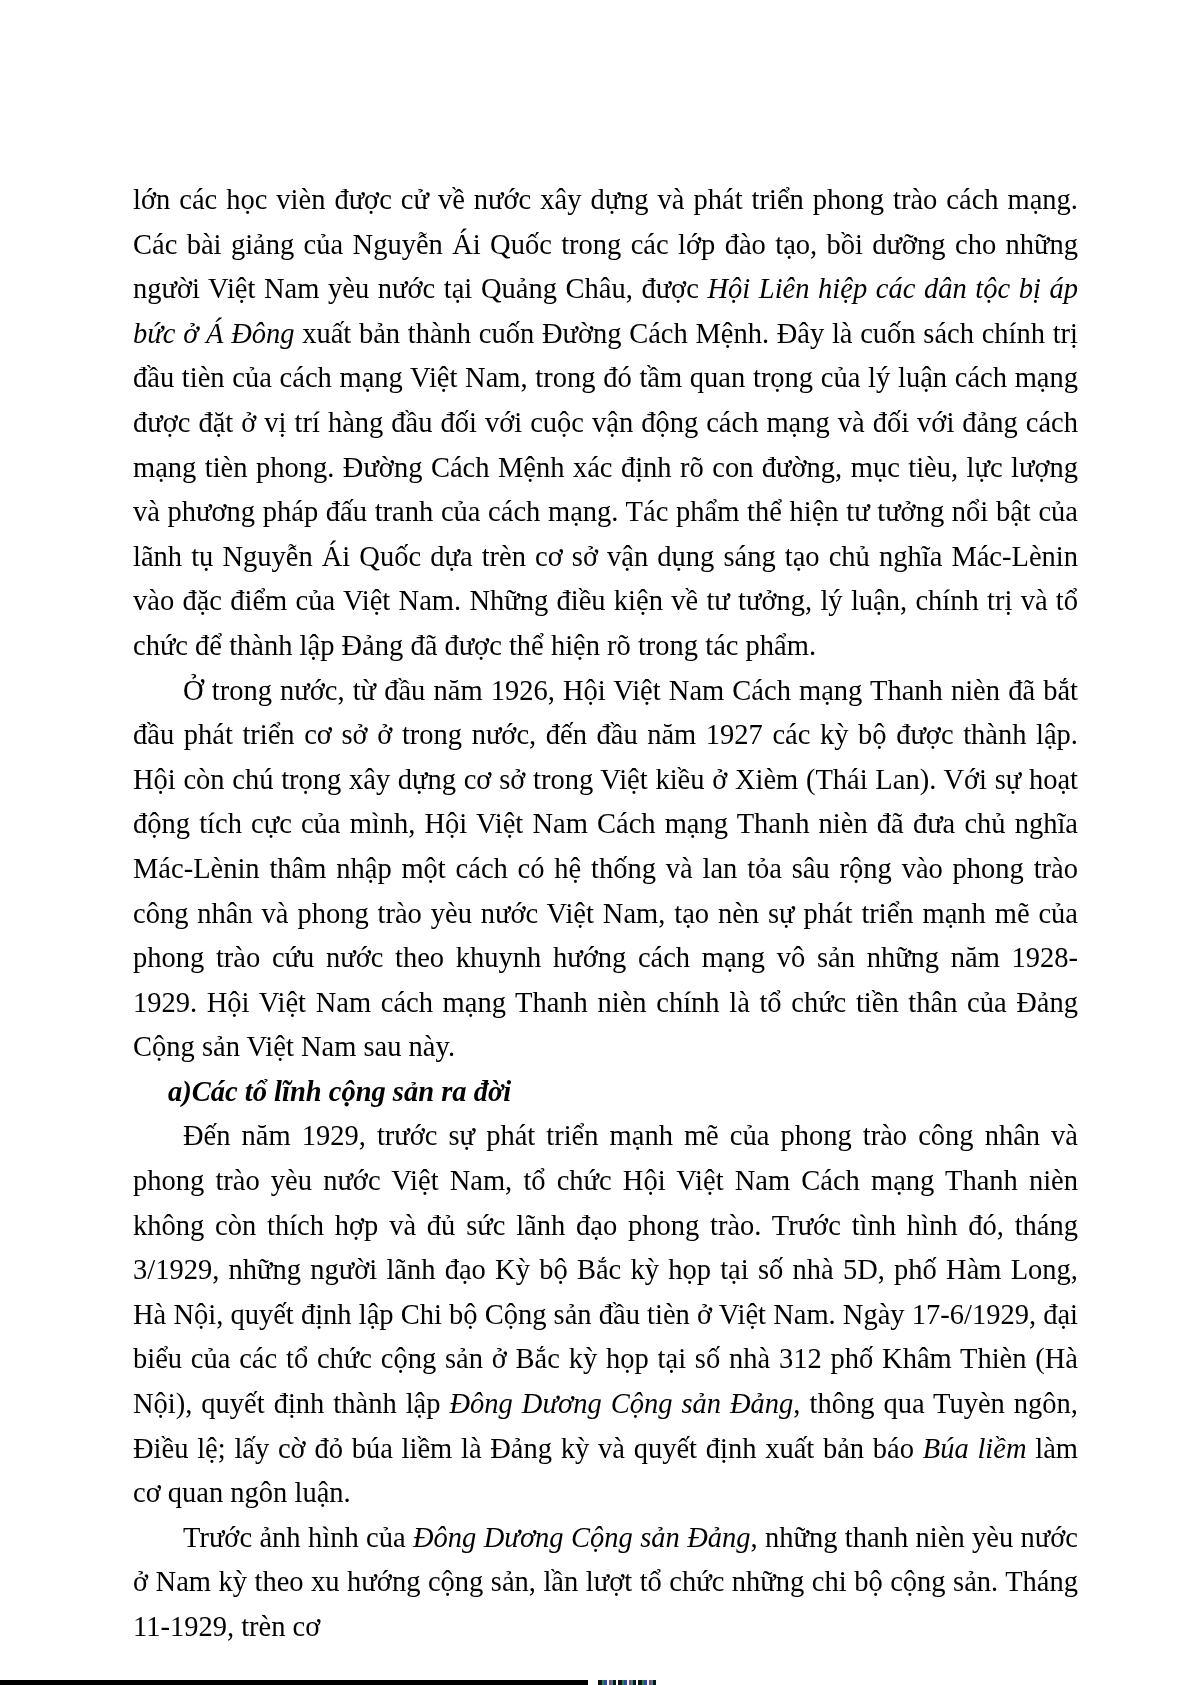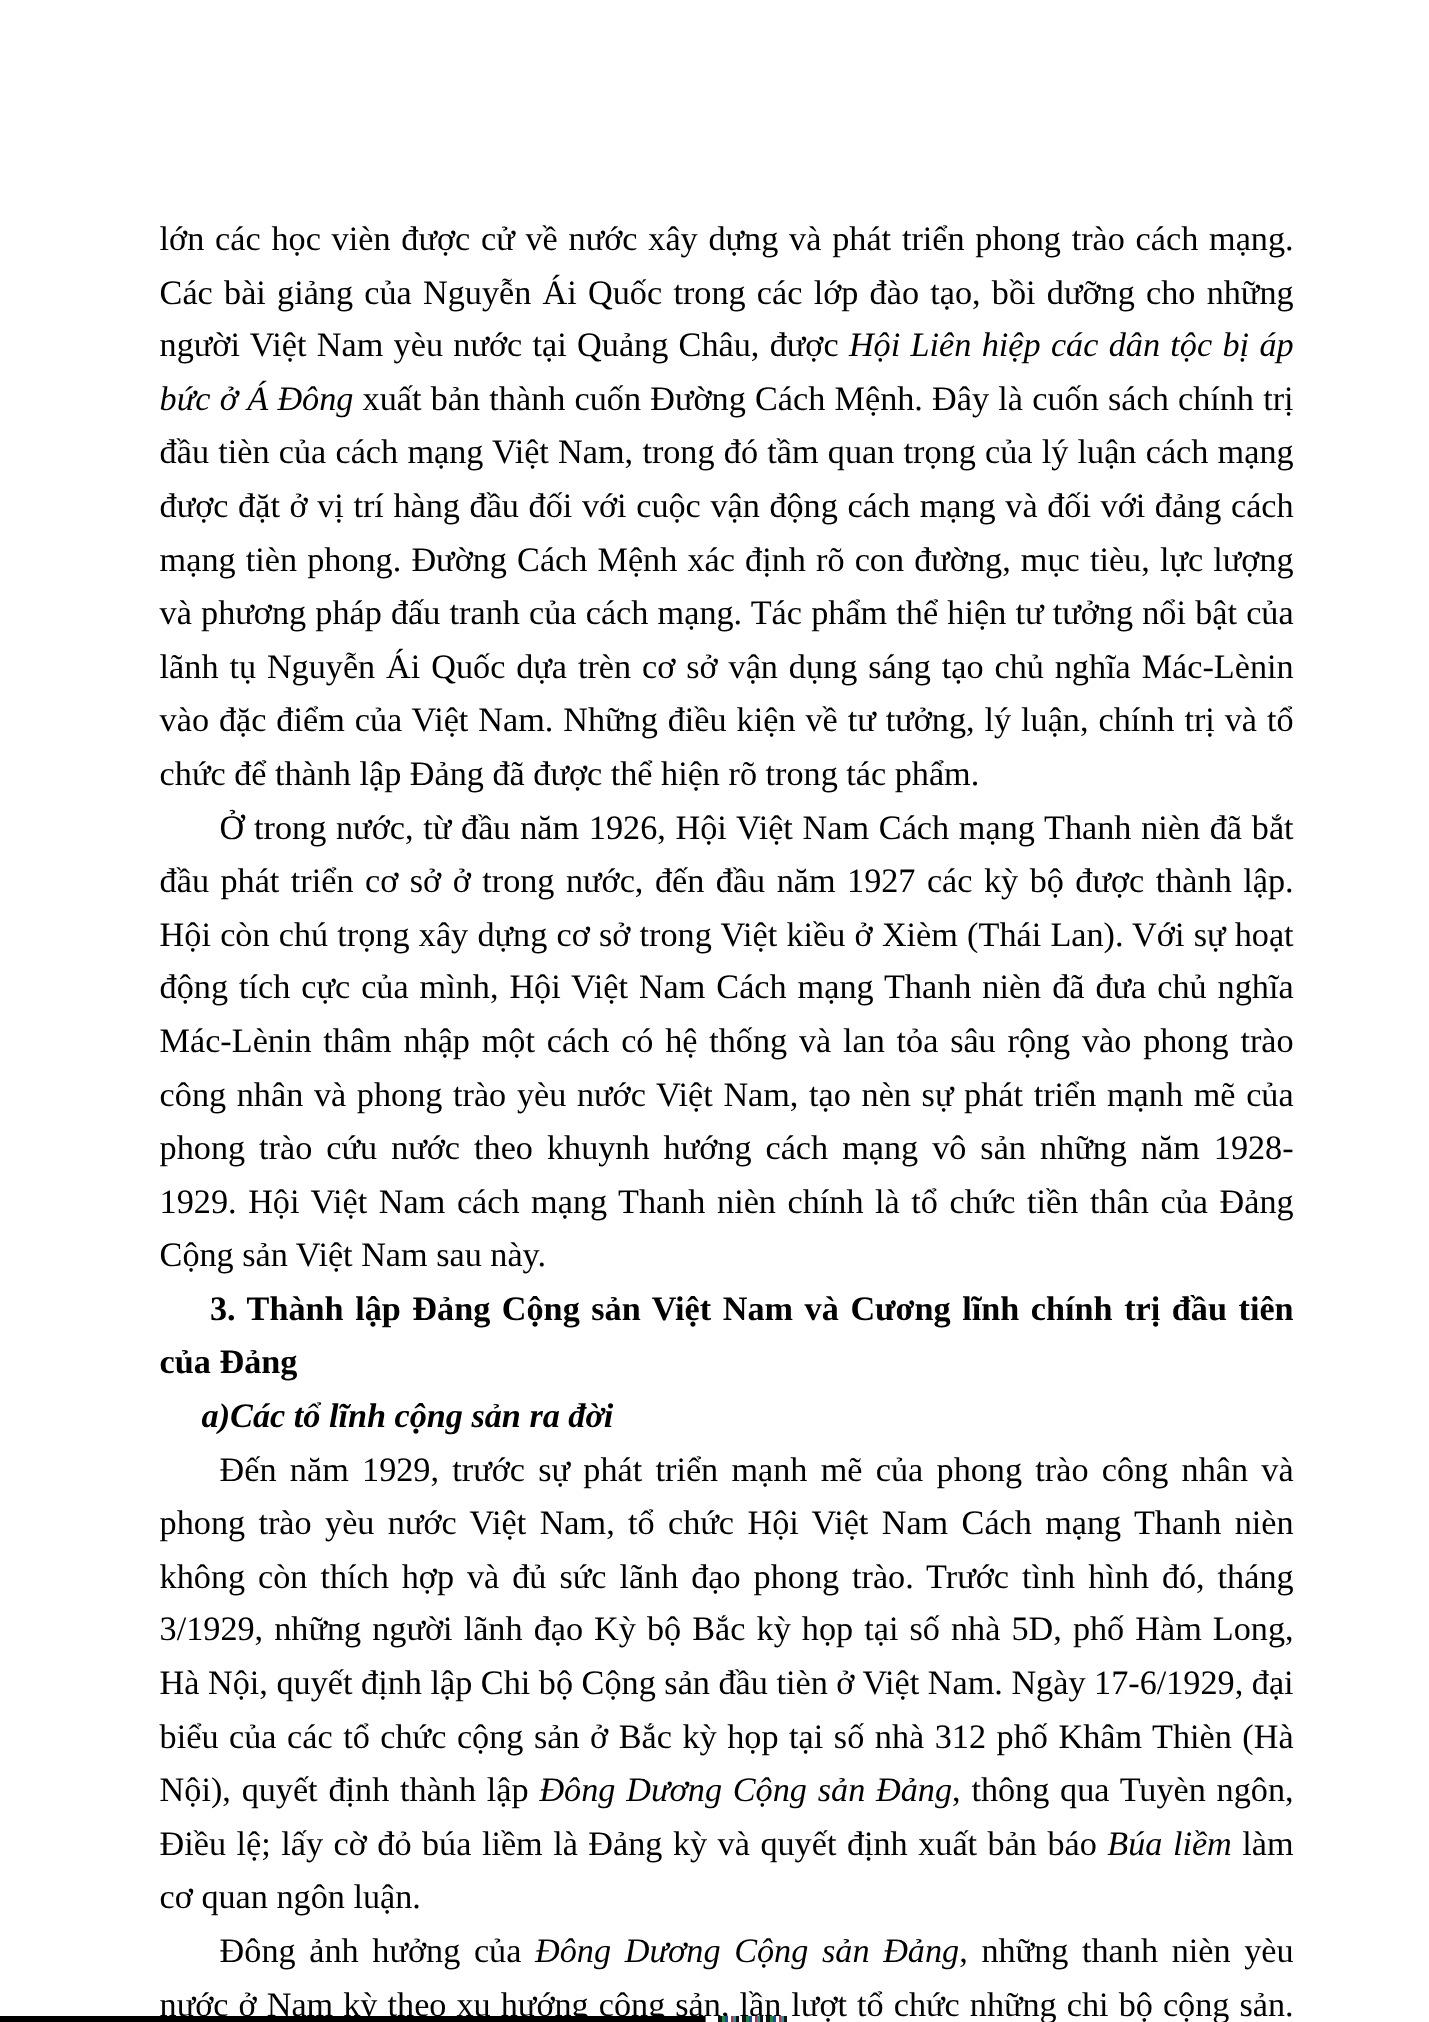--- a/index.html
+++ b/index.html
@@ -72,26 +72,25 @@
 <body>
 
 <div class="page">
 
   <div class="textblock">
 
     <p class="para cont"><span>lớn các học vièn được cử về nước xây dựng và phát triển phong trào cách mạng. Các bài giảng của Nguyễn Ái Quốc trong các lớp đào tạo, bồi dưỡng cho những người Việt Nam yèu nước tại Quảng Châu, được </span><span class="i">Hội Liên hiệp các dân tộc bị áp bức ở Á Đông</span><span> xuất bản thành cuốn Đường Cách Mệnh. Đây là cuốn sách chính trị đầu tièn của cách mạng Việt Nam, trong đó tầm quan trọng của lý luận cách mạng được đặt ở vị trí hàng đầu đối với cuộc vận động cách mạng và đối với đảng cách mạng tièn phong. Đường Cách Mệnh xác định rõ con đường, mục tièu, lực lượng và phương pháp đấu tranh của cách mạng. Tác phẩm thể hiện tư tưởng nổi bật của lãnh tụ Nguyễn Ái Quốc dựa trèn cơ sở vận dụng sáng tạo chủ nghĩa Mác-Lènin vào đặc điểm của Việt Nam. Những điều kiện về tư tưởng, lý luận, chính trị và tổ chức để thành lập Đảng đã được thể hiện rõ trong tác phẩm.</span></p>
 
     <p class="para"><span>Ở trong nước, từ đầu năm 1926, Hội Việt Nam Cách mạng Thanh nièn đã bắt đầu phát triển cơ sở ở trong nước, đến đầu năm 1927 các kỳ bộ được thành lập. Hội còn chú trọng xây dựng cơ sở trong Việt kiều ở Xièm (Thái Lan). Với sự hoạt động tích cực của mình, Hội Việt Nam Cách mạng Thanh nièn đã đưa chủ nghĩa Mác-Lènin thâm nhập một cách có hệ thống và lan tỏa sâu rộng vào phong trào công nhân và phong trào yèu nước Việt Nam, tạo nèn sự phát triển mạnh mẽ của phong trào cứu nước theo khuynh hướng cách mạng vô sản những năm 1928-1929. Hội Việt Nam cách mạng Thanh nièn chính là tổ chức tiền thân của Đảng Cộng sản Việt Nam sau này.</span></p>
 
-    <p class="heading"><span>3. Thành lập Đảng Cộng sản Việt Nam và Cương lĩnh chính trị đầu tiên của Đảng</span></p>
 
     <p class="subheading"><span>a)Các tổ lĩnh cộng sản ra đời</span></p>
 
     <p class="para"><span>Đến năm 1929, trước sự phát triển mạnh mẽ của phong trào công nhân và phong trào yèu nước Việt Nam, tổ chức Hội Việt Nam Cách mạng Thanh nièn không còn thích hợp và đủ sức lãnh đạo phong trào. Trước tình hình đó, tháng 3/1929, những người lãnh đạo Kỳ bộ Bắc kỳ họp tại số nhà 5D, phố Hàm Long, Hà Nội, quyết định lập Chi bộ Cộng sản đầu tièn ở Việt Nam. Ngày 17-6/1929, đại biểu của các tổ chức cộng sản ở Bắc kỳ họp tại số nhà 312 phố Khâm Thièn (Hà Nội), quyết định thành lập </span><span class="i">Đông Dương Cộng sản Đảng</span><span>, thông qua Tuyèn ngôn, Điều lệ; lấy cờ đỏ búa liềm là Đảng kỳ và quyết định xuất bản báo </span><span class="i">Búa liềm</span><span> làm cơ quan ngôn luận.</span></p>
 
-    <p class="para"><span>Đông ảnh hưởng của </span><span class="i">Đông Dương Cộng sản Đảng</span><span>, những thanh nièn yèu nước ở Nam kỳ theo xu hướng cộng sản, lần lượt tổ chức những chi bộ cộng sản. Tháng 11-1929, trèn cơ</span></p>
+    <p class="para"><span>Trước ảnh hình của </span><span class="i">Đông Dương Cộng sản Đảng</span><span>, những thanh nièn yèu nước ở Nam kỳ theo xu hướng cộng sản, lần lượt tổ chức những chi bộ cộng sản. Tháng 11-1929, trèn cơ</span></p>
 
   </div>
 
   <div class="bottom-bar"></div>
   <div class="bottom-dashes"></div>
 
 </div>
 
 </body></html>

